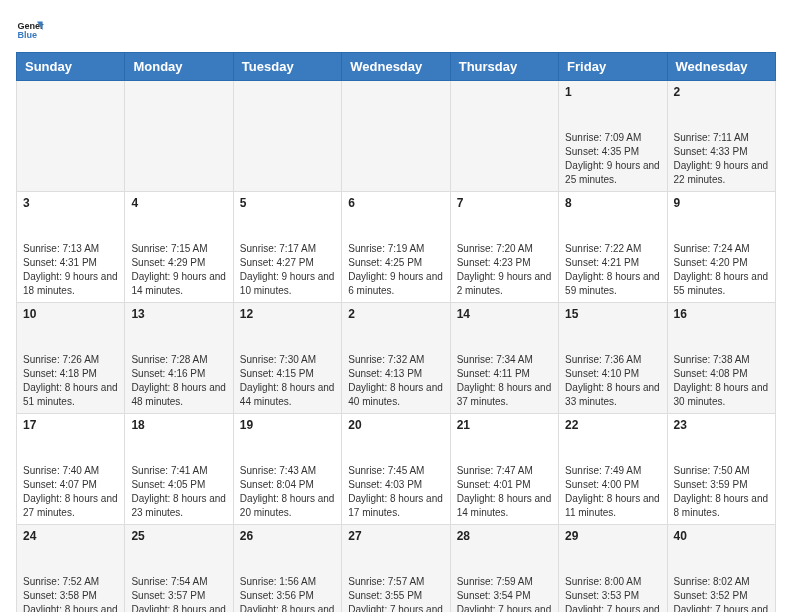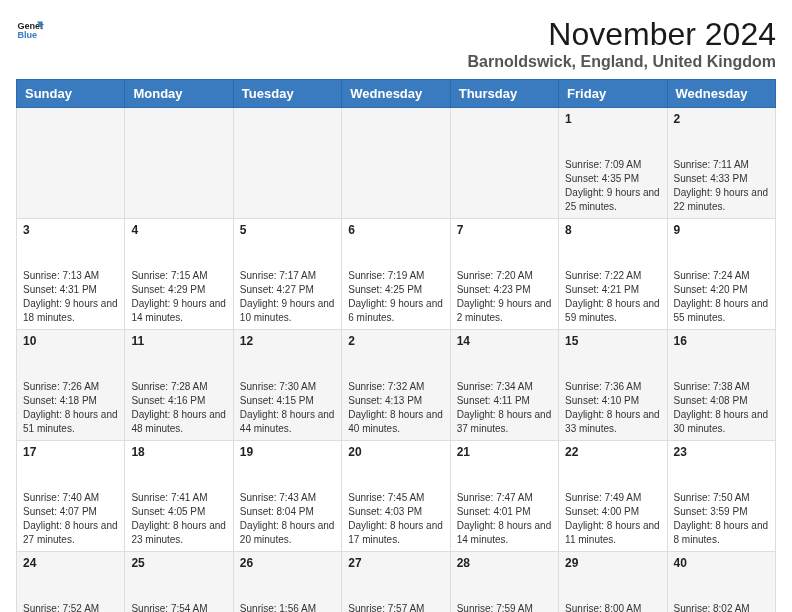--- a/index.html
+++ b/index.html
@@ -86,24 +86,20 @@
 </head>
 <body>
 
 <div class="header-section">
   <div class="logo">
     <svg class="logo-icon" viewBox="0 0 40 40" xmlns="http://www.w3.org/2000/svg">
       <text x="2" y="18" font-size="13" font-weight="bold" fill="#222">General</text>
       <text x="2" y="32" font-size="13" font-weight="bold" fill="#3a7abf">Blue</text>
       <polygon points="30,8 38,8 38,20" fill="#3a7abf"></polygon>
     </svg>
-  </div>
-  <div class="title-block">
-    <div class="calendar-title">November 2024</div>
-    <div class="calendar-subtitle">Barnoldswick, England, United Kingdom</div>
   </div>
 </div>
 
 <table>
   <thead>
     <tr>
       <th>Sunday</th>
       <th>Monday</th>
       <th>Tuesday</th>
       <th>Wednesday</th>
@@ -177,21 +173,21 @@
         </td>
       </tr>
       <tr>
         <td>
           <span class="day-num">10</span>
           <div class="day-info">Sunrise: 7:26 AM
 Sunset: 4:18 PM
 Daylight: 8 hours and 51 minutes.</div>
         </td>
         <td>
-          <span class="day-num">11</span>
+          <span class="day-num">13</span>
           <div class="day-info">Sunrise: 7:28 AM
 Sunset: 4:16 PM
 Daylight: 8 hours and 48 minutes.</div>
         </td>
         <td>
           <span class="day-num">12</span>
           <div class="day-info">Sunrise: 7:30 AM
 Sunset: 4:15 PM
 Daylight: 8 hours and 44 minutes.</div>
         </td>

